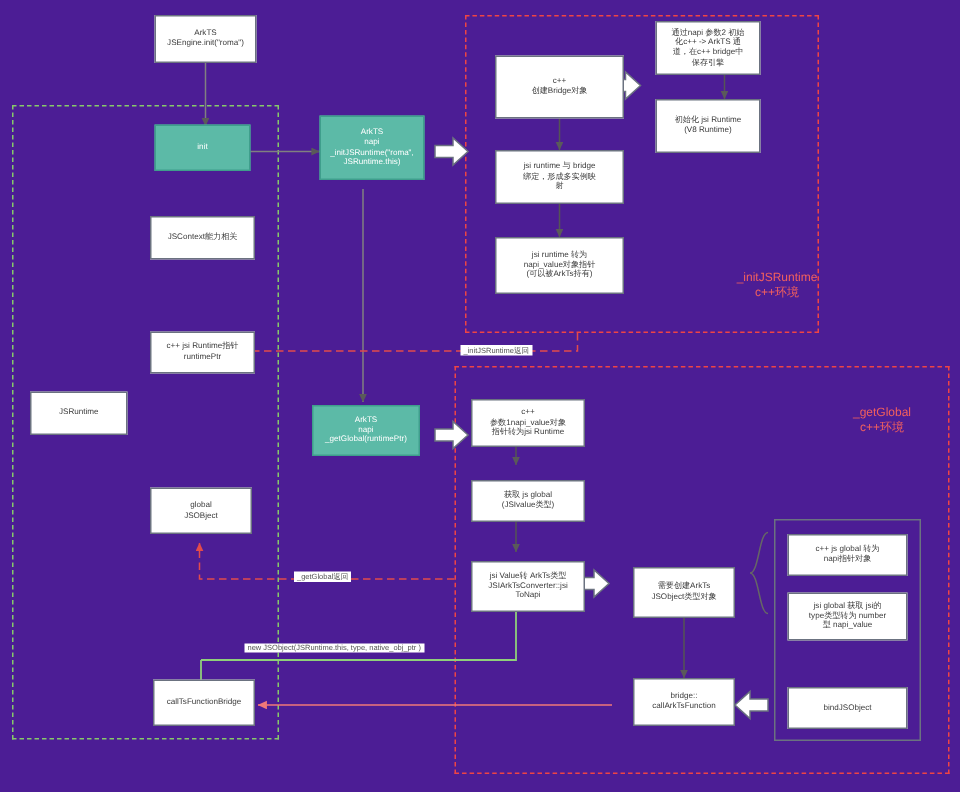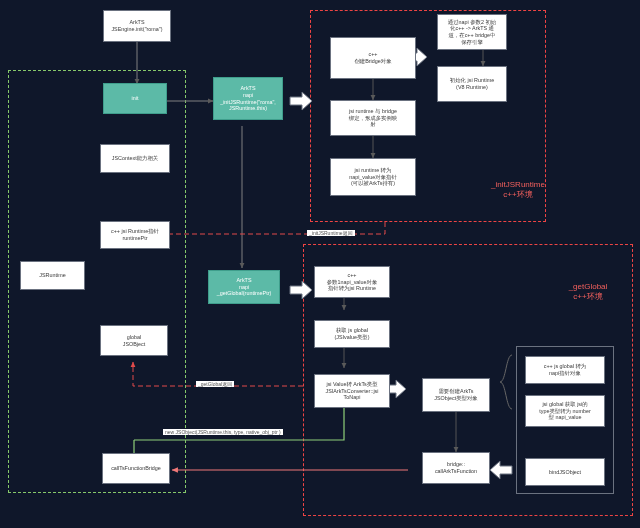--- a/index.html
+++ b/index.html
@@ -3,21 +3,21 @@
 <meta charset="utf-8">
 <style>
   html,body{margin:0;padding:0;background:#ffffff;}
   body{
     font-family:"Liberation Sans","DejaVu Sans",sans-serif;
     -webkit-font-smoothing:antialiased;
   }
   #stage{
     position:relative;
     width:640px;height:528px;
-    background:#0f172a;
+    background:#4c1d95;
     overflow:hidden;
   }
   .node{
     position:absolute;
     box-sizing:border-box;
     border:1px solid #6b7280;
     background:#ffffff;
     color:#3a3a3a;
     display:flex;
     align-items:center;
@@ -78,21 +78,21 @@
 
   <div class="region green" style="left:8px;top:70px;width:178px;height:423px;"></div>
 
   <div class="region red" style="left:310px;top:10px;width:236px;height:212px;"></div>
 
   <div class="region red" style="left:303px;top:244px;width:330px;height:272px;"></div>
 
   <div class="region-label" style="left:462px;top:180px;width:112px;">_initJSRuntime
 c++环境</div>
 
-  <div class="region-label" style="left:543px;top:270px;width:90px;margin-top:12px;">_getGlobal
+  <div class="region-label" style="left:543px;top:270px;width:90px;">_getGlobal
 c++环境</div>
 
   <svg class="wires" viewBox="0 0 640 528">
     <defs>
       <marker id="ahGray" markerWidth="7" markerHeight="7" refX="5.4" refY="2.6" orient="auto">
         <path d="M0,0 L5.6,2.6 L0,5.2 z" fill="#5a5a5a"></path>
       </marker>
       <marker id="ahRed" markerWidth="7" markerHeight="7" refX="5.4" refY="2.6" orient="auto">
         <path d="M0,0 L5.6,2.6 L0,5.2 z" fill="#e24b4b"></path>
       </marker>

